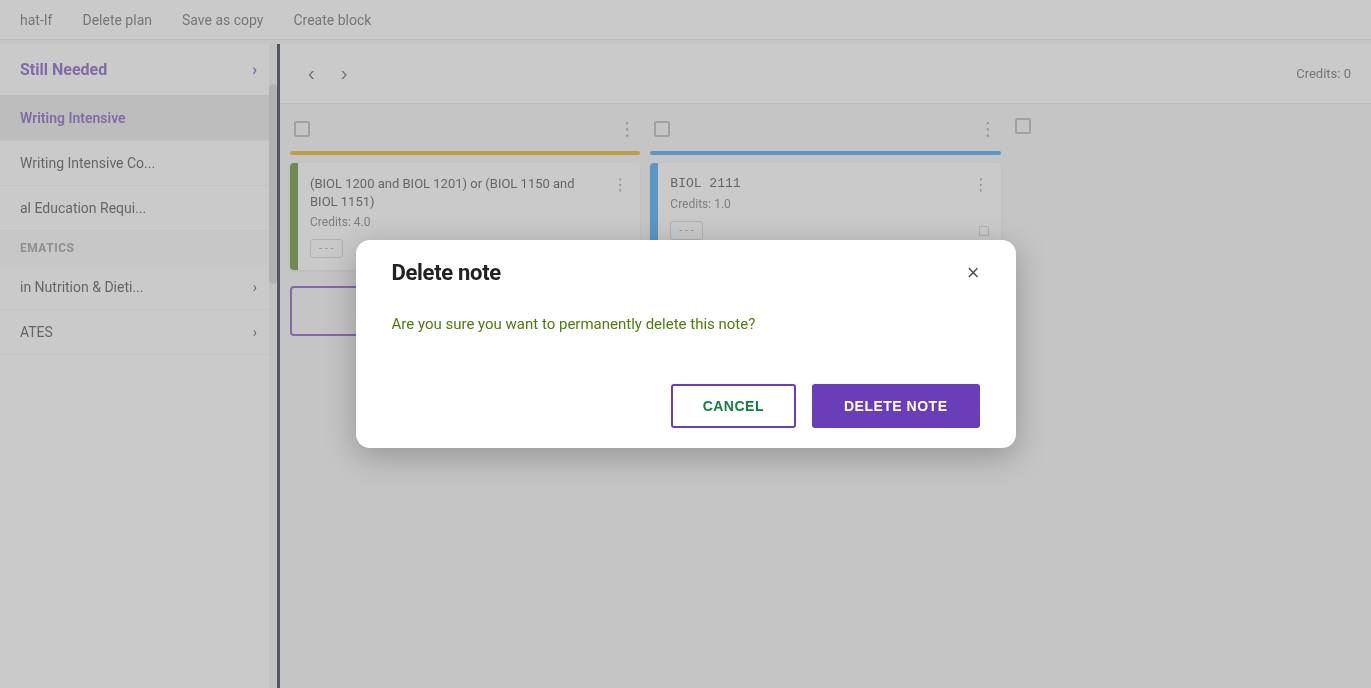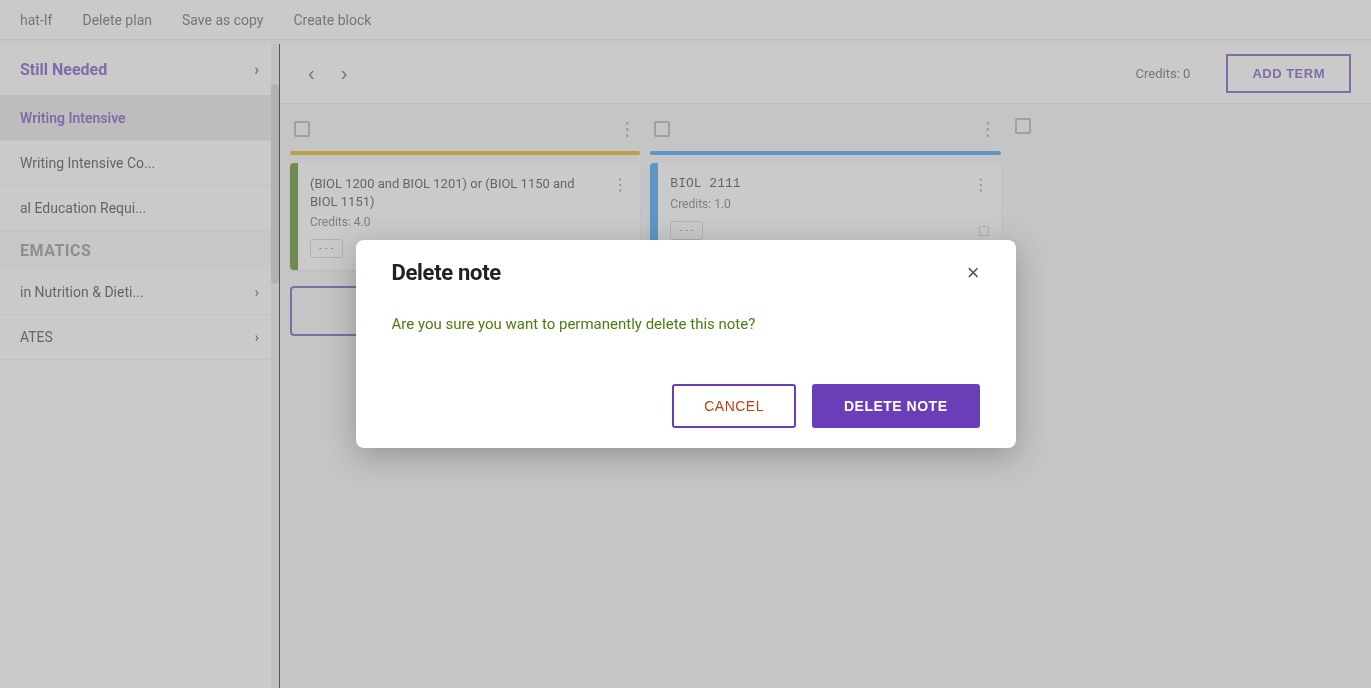--- a/index.html
+++ b/index.html
@@ -40,21 +40,21 @@
     }
 
     
     .sidebar {
       position: absolute;
       top: 44px;
       left: 0;
       width: 280px;
       height: calc(100% - 44px);
       background: white;
-      border-right: 1px solid #0f172a;
+      border-right: 3px solid #0f172a;
       overflow: hidden;
     }
     .sidebar-still-needed {
       display: flex;
       align-items: center;
       justify-content: space-between;
       padding: 16px 20px;
       border-bottom: 1px solid #e0e0e0;
     }
     .sidebar-still-needed span {
@@ -72,21 +72,21 @@
       font-size: 14px;
       color: #333;
     }
     .sidebar-item.highlight {
       background: #e5e5e5;
       color: #6a3eb8;
       font-weight: 600;
     }
     .sidebar-section-header {
       padding: 10px 20px;
-      font-size: 16px;
+      font-size: 12px;
       font-weight: 700;
       color: #888;
       letter-spacing: 0.5px;
       background: #f8f8f8;
     }
     .sidebar-item-with-arrow {
       display: flex;
       align-items: center;
       justify-content: space-between;
       padding: 14px 20px;
@@ -203,21 +203,21 @@
       background: rgba(150, 150, 150, 0.5);
       display: flex;
       align-items: center;
       justify-content: center;
       z-index: 100;
     }
 
     
     .modal {
       background: white;
-      border-radius: 8px;
+      border-radius: 14px;
       width: 660px;
       padding: 20px 36px;
       box-shadow: 0 8px 32px rgba(0,0,0,0.25);
       position: relative;
     }
     .modal-header {
       display: flex;
       align-items: center;
       justify-content: space-between;
       margin-bottom: 28px;
@@ -243,22 +243,22 @@
       line-height: 1.5;
     }
     .modal-footer {
       display: flex;
       justify-content: flex-end;
       gap: 16px;
     }
     .cancel-btn {
       background: white;
       border: 2px solid #6a3eb8;
-      color: #c2410c;
-      font-weight: 400;
+      color: #15803d;
+      font-weight: 700;
       font-size: 14px;
       padding: 12px 30px;
       cursor: pointer;
       letter-spacing: 0.5px;
       border-radius: 3px;
     }
     .delete-btn {
       background: #6a3eb8;
       border: 2px solid #6a3eb8;
       color: white;
@@ -322,23 +322,22 @@
   </div>
 </div>
 
 <div class="main-content">
 
   <div class="main-header">
     <div class="nav-arrows">
       <button class="nav-arrow-btn">‹</button>
       <button class="nav-arrow-btn">›</button>
     </div>
-    <div style="display:flex;align-items:center;gap:36px;">
+    <div style="display:flex;align-items:flex-start;gap:36px;flex-direction:column;">
       <span style="font-size:13px;color:#555;">Credits: 0</span>
-      <button class="add-term-btn">ADD TERM</button>
     </div>
   </div>
 
   <div style="display:flex;padding:10px;gap:10px;height:calc(100% - 60px);overflow:hidden;">
 
     <div style="flex:1;">
       <div class="term-header">
         <div style="width:16px;height:16px;border:2px solid #aaa;border-radius:2px;"></div>
         <span style="color:#888;font-size:18px;cursor:pointer;">⋮</span>
       </div>

